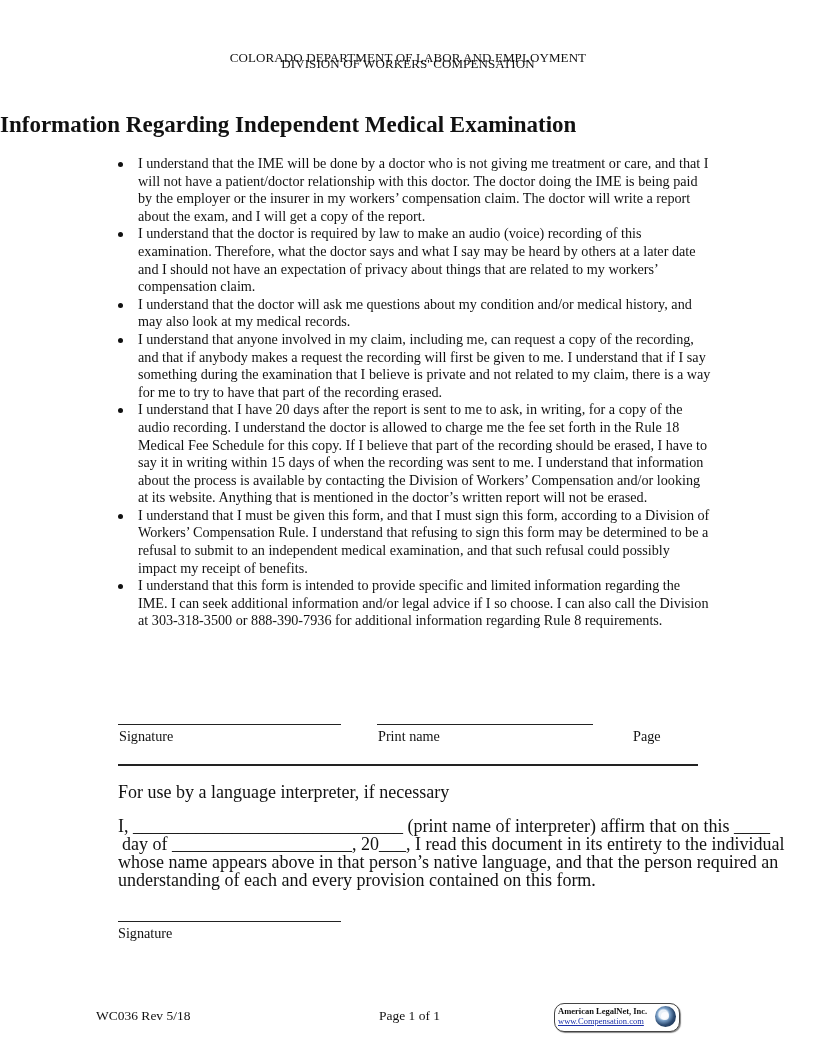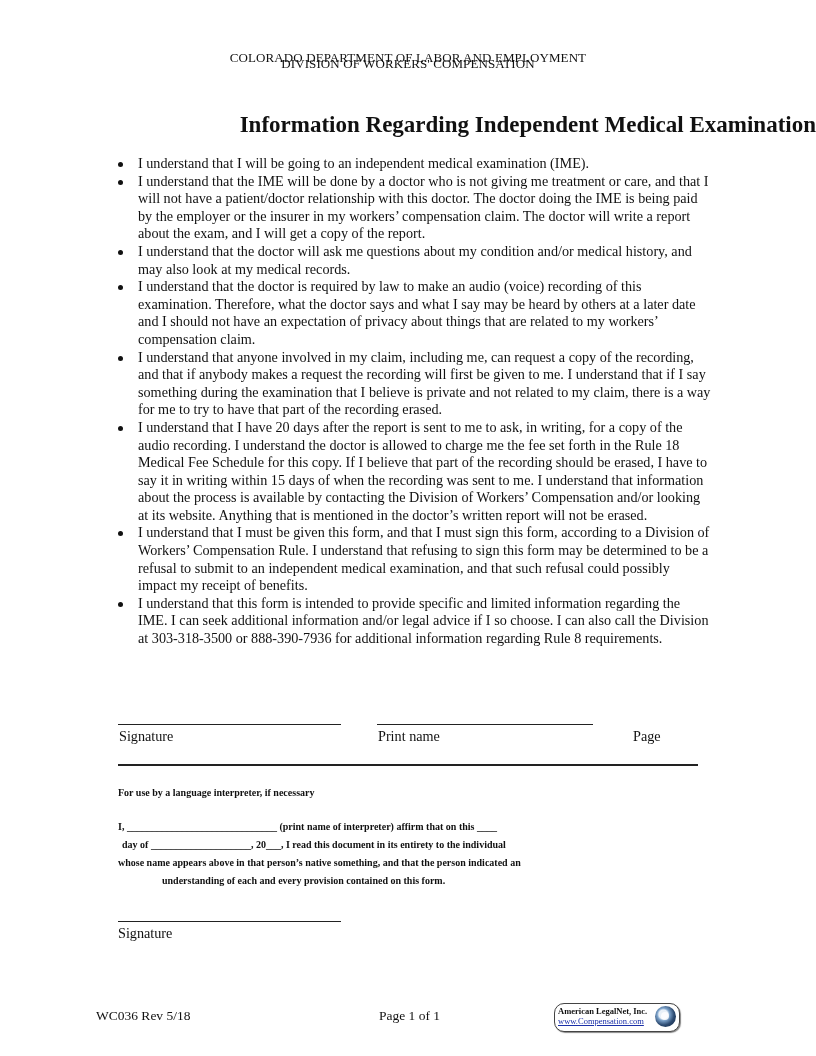--- a/index.html
+++ b/index.html
@@ -7,37 +7,37 @@
       width: 816px; height: 1056px; position: relative; overflow: hidden;
       font-family: "Liberation Serif", "DejaVu Serif", serif;
       color: #111;
     }
     .abs { position: absolute; }
     .header-line {
       left: 0; width: 816px; text-align: center;
       font-size: 13px; letter-spacing: 0.1px; line-height: 20px;
     }
     .title {
-      left: 0; width: 816px; text-align: right;
+      left: 0; width: 816px; text-align: left;
       font-size: 23px; font-weight: bold; line-height: 28px;
     }
     .bullets {
       left: 117px; top: 155px; width: 595px;
       margin: 0; padding: 0; list-style: none;
       font-size: 14.2px; line-height: 17.6px;
     }
     .bullets li { position: relative; padding-left: 21px; margin: 0; }
     .bullets li .dot {
       position: absolute; left: 1px; top: 7px;
       width: 5px; height: 5px; border-radius: 50%; background: #111;
     }
     .sigline { height: 0; border-top: 1px solid #222; }
     .thickrule { height: 0; border-top: 2px solid #222; }
     .label { font-size: 14.2px; line-height: 17px; }
-    .para { font-size: 10px; line-height: 17.8px; font-weight: bold; }
+    .para { font-size: 18px; line-height: 17.8px; }
     .footer-text { font-size: 13.5px; line-height: 16px; }
     .logo {
       left: 554px; top: 1003px; width: 124px; height: 27px;
       border: 1.5px solid #444; border-radius: 10px;
       box-shadow: 1px 1px 1px #888; background: #fff;
     }
     .logo-line1 { position: absolute; left: 3px; top: 2px; font-size: 8.5px; font-weight: bold; line-height: 10px; color: #111; }
     .logo-line2 { position: absolute; left: 3px; top: 12px; font-size: 8.5px; line-height: 10px; color: #1a2fa8; text-decoration: underline; }
     .logo-globe {
       position: absolute; right: 3px; top: 2px; width: 21px; height: 21px; border-radius: 50%;
@@ -49,43 +49,42 @@
     }
   </style>
 </head>
 <body>
 
 <div class="abs header-line" style="top:48px;">COLORADO DEPARTMENT OF LABOR AND EMPLOYMENT</div>
 <div class="abs header-line" style="top:54px;">DIVISION OF WORKERS' COMPENSATION</div>
 <div class="abs title" style="top:111px;">Information Regarding Independent Medical Examination</div>
 
 <ul class="abs bullets">
-  <li><span class="dot"></span><span>I understand that I will be going to an independent medical examination (IME).</span></li>
   <li><span class="dot"></span><span>I understand that the IME will be done by a doctor who is not giving me treatment or care, and that I will not have a patient/doctor relationship with this doctor.  The doctor doing the IME is being paid by the employer or the insurer in my workers’ compensation claim. The doctor will write a report about the exam, and I will get a copy of the report.</span></li>
+  <li><span class="dot"></span><span>I understand that the doctor is required by law to make an audio (voice) recording of this examination.  Therefore, what the doctor says and what I say may be heard by others at a later date and I should not have an expectation of privacy about things that are related to my workers’ compensation claim.</span></li>
   <li><span class="dot"></span><span>I understand that the doctor will ask me questions about my condition and/or medical history, and may also look at my medical records.</span></li>
-  <li><span class="dot"></span><span>I understand that the doctor is required by law to make an audio (voice) recording of this examination.  Therefore, what the doctor says and what I say may be heard by others at a later date and I should not have an expectation of privacy about things that are related to my workers’ compensation claim.</span></li>
   <li><span class="dot"></span><span>I understand that anyone involved in my claim, including me, can request a copy of the recording, and that if anybody makes a request the recording will first be given to me.  I understand that if I say something during the examination that I believe is private and not related to my claim, there is a way for me to try to have that part of the recording erased.</span></li>
   <li><span class="dot"></span><span>I understand that I have 20 days after the report is sent to me to ask, in writing, for a copy of the audio recording. I understand the doctor is allowed to charge me the fee set forth in the Rule 18 Medical Fee Schedule for this copy. If I believe that part of the recording should be erased, I have to say it in writing within 15 days of when the recording was sent to me.  I understand that information about the process is available by contacting the Division of Workers’ Compensation and/or looking at its website.  Anything that is mentioned in the doctor’s written report will not be erased.</span></li>
   <li><span class="dot"></span><span>I understand that I must be given this form, and that I must sign this form, according to a Division of Workers’ Compensation Rule.  I understand that refusing to sign this form may be determined to be a refusal to submit to an independent medical examination, and that such refusal could possibly impact my receipt of benefits.</span></li>
   <li><span class="dot"></span><span>I understand that this form is intended to provide specific and limited information regarding the IME.  I can seek additional information and/or legal advice if I so choose.  I can also call the Division at 303-318-3500 or 888-390-7936 for additional information regarding Rule 8 requirements.</span></li>
 </ul>
 
 <div class="abs sigline" style="left:118px; top:724px; width:223px;"></div>
 <div class="abs sigline" style="left:377px; top:724px; width:216px;"></div>
 <div class="abs label" style="left:119px; top:728px;">Signature</div>
 <div class="abs label" style="left:378px; top:728px;">Print name</div>
 <div class="abs label" style="left:633px; top:728px;">Page</div>
 
 <div class="abs thickrule" style="left:118px; top:764px; width:580px;"></div>
 
 <div class="abs para" style="left:118px; top:784px;">For use by a language interpreter, if necessary</div>
 <div class="abs para" style="left:118px; top:818px; white-space:pre;text-align:center;">I, ______________________________ (print name of interpreter) affirm that on this ____</div>
 <div class="abs para" style="left:122px; top:836px; white-space:pre;">day of ____________________, 20___, I read this document in its entirety to the individual</div>
-<div class="abs para" style="left:118px; top:854px; white-space:pre;">whose name appears above in that person’s native something, and that the person indicated an</div>
-<div class="abs para" style="left:118px; top:872px; white-space:pre;margin-left:44px;">understanding of each and every provision contained on this form.</div>
+<div class="abs para" style="left:118px; top:854px; white-space:pre;">whose name appears above in that person’s native language, and that the person required an</div>
+<div class="abs para" style="left:118px; top:872px; white-space:pre;">understanding of each and every provision contained on this form.</div>
 
 <div class="abs sigline" style="left:118px; top:921px; width:223px;"></div>
 <div class="abs label" style="left:118px; top:925px;">Signature</div>
 
 <div class="abs footer-text" style="left:96px; top:1008px;">WC036 Rev 5/18</div>
 <div class="abs footer-text" style="left:379px; top:1008px;">Page 1 of 1</div>
 <div class="abs logo">
   <span class="logo-line1">American LegalNet, Inc.</span>
   <span class="logo-line2">www.Compensation.com</span>
   <span class="logo-globe"></span>

